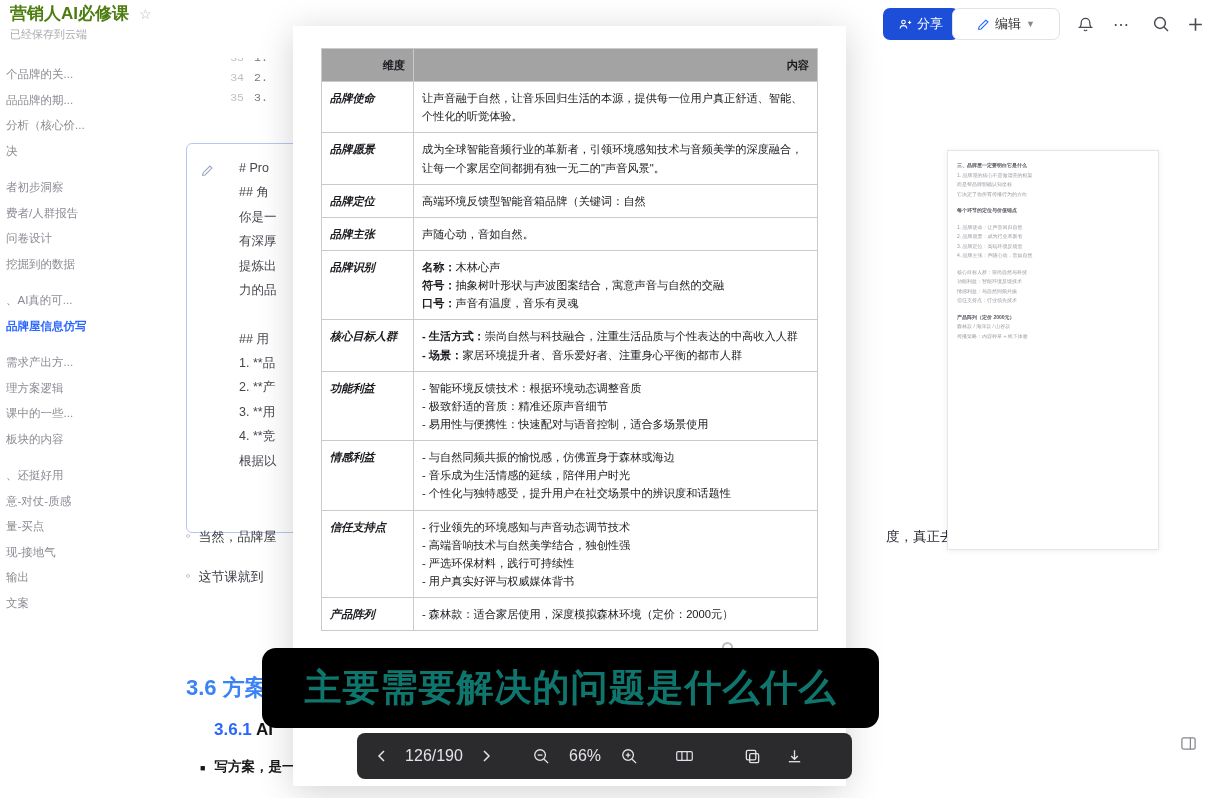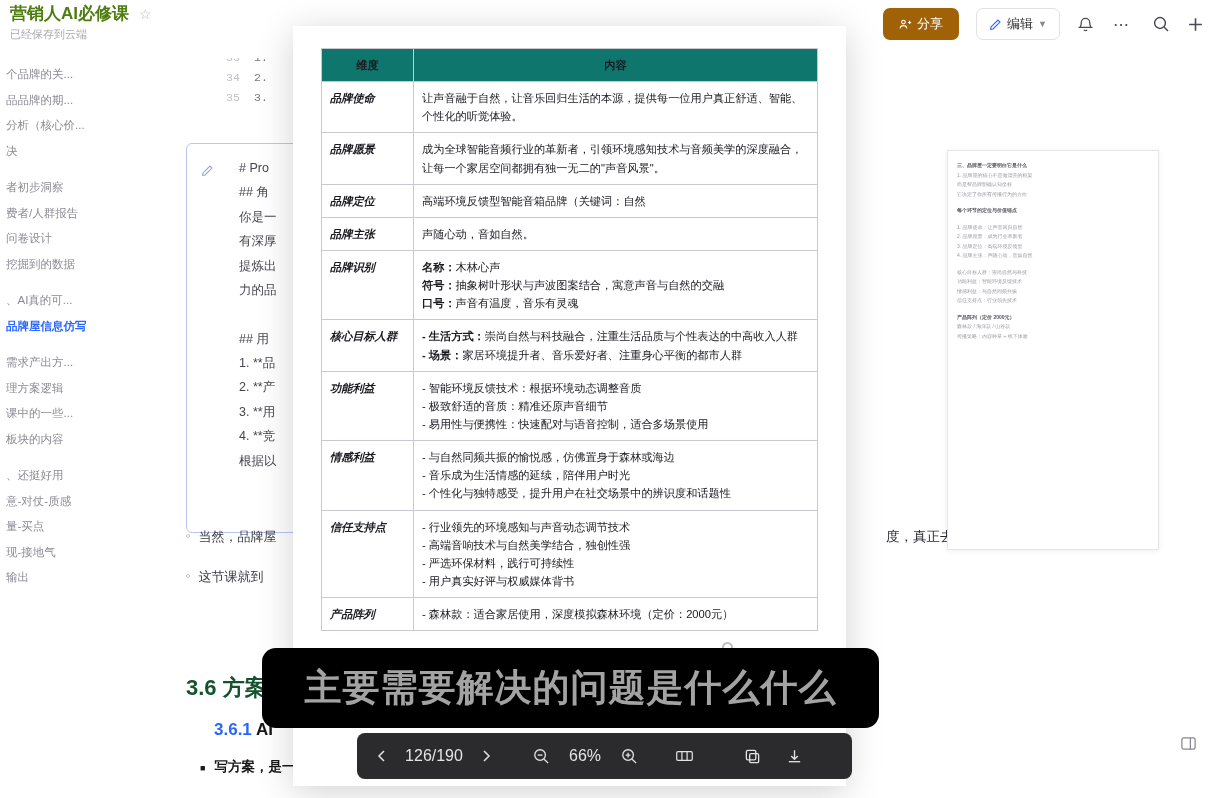--- a/index.html
+++ b/index.html
@@ -34,28 +34,28 @@
     font-size: 14px; color: #b8b8bd;
   }
   .doc-sub {
     position: absolute; left: 0; top: 27px;
     font-size: 11px; color: #a9a9b0;
     white-space: nowrap;
   }
   .share-btn {
     position: absolute; right: 258px; top: 8px;
     height: 32px; padding: 0 16px;
-    background: #a16207; color: #fff;
+    background: #1d4ed8; color: #fff;
     border: none; border-radius: 7px;
     font-size: 13px; display: flex; align-items: center; gap: 5px;
     cursor: pointer;
   }
   .edit-btn {
     position: absolute; right: 157px; top: 8px;
-    height: 32px; padding: 0 12px;
+    height: 32px; padding: 0 24px;
     background: #fff; color: #333;
     border: 1px solid #e2e2e6; border-radius: 7px;
     font-size: 13px; display: flex; align-items: center; gap: 5px;
     cursor: pointer;
   }
   .top-icon {
     position: absolute; top: 10px;
     width: 28px; height: 28px;
     display: flex; align-items: center; justify-content: center;
     color: #4a4a52; font-size: 16px; cursor: pointer;
@@ -90,21 +90,21 @@
     background: #ffffff;
     overflow: hidden;
   }
   .code-block {
     position: absolute; left: 40px; top: -10px;
     width: 620px;
     font-family: "Liberation Mono", monospace;
     font-size: 11.5px; color: #7a7a82;
   }
   .code-line { display: flex; gap: 10px; line-height: 1.75; }
-  .code-num { color: #c0c0c6; width: 18px; }
+  .code-num { color: #c0c0c6; width: 18px; text-align: right; }
 
   .prompt-card {
     position: absolute; left: 0px; top: 85px;
     width: 640px; height: 390px;
     border: 1px solid #b9c6f0;
     border-radius: 6px;
     background: #fff;
   }
   .prompt-card .pen {
     position: absolute; left: 14px; top: 20px;
@@ -117,21 +117,21 @@
 
   .bullets {
     position: absolute; left: 0; top: 470px; width: 900px;
     font-size: 13px; color: #3a3a42;
   }
   .bullets div { margin-bottom: 22px; display: flex; gap: 8px; }
   .bullets .dot { color: #8b8b93; }
 
   .h-36 {
     position: absolute; left: 0px; top: 615px;
-    font-size: 22px; font-weight: bold; color: #14532d;
+    font-size: 22px; font-weight: bold; color: #3b82f6;
   }
   .h-361 {
     position: absolute; left: 28px; top: 662px;
     font-size: 17px; font-weight: bold; color: #2965ff;
   }
   .h-361 .sub { color: #17171a; }
   .para-361 {
     position: absolute; left: 140px; top: 665px;
     font-size: 13px; color: #3a3a42;
   }
@@ -190,40 +190,40 @@
     color: #1b1b20;
     table-layout: fixed;
   }
   table.brand th, table.brand td {
     border: 1px solid #c9c9cf;
     padding: 7px 8px;
     vertical-align: top;
     line-height: 1.62;
   }
   table.brand th {
-    background: #0f766e;
+    background: #a3a3a3;
     font-weight: bold;
-    text-align: center;
+    text-align: right;
   }
   table.brand col.c1 { width: 92px; }
   table.brand td.k { font-weight: bold; font-style: italic; }
   table.brand .ln { display: block; }
   table.brand .lb { font-weight: bold; }
 
   
   .caption {
     position: absolute; left: 262px; top: 648px;
     width: 617px; height: 80px;
     background: #000000;
     border-radius: 14px;
     display: flex; align-items: center; justify-content: center;
     z-index: 30;
   }
   .caption span {
-    color: #a3a3a3;
+    color: #0f766e;
     font-size: 37px;
     font-weight: bold;
     letter-spacing: 1px;
     white-space: nowrap;
   }
 
   
   .pdf-toolbar {
     position: absolute; left: 357px; top: 733px;
     width: 495px; height: 46px;
@@ -324,20 +324,21 @@
     <div class="side-item">需求产出方...</div>
     <div class="side-item">理方案逻辑</div>
     <div class="side-item">课中的一些...</div>
     <div class="side-item">板块的内容</div>
     <div class="side-sep"></div>
     <div class="side-item">、还挺好用</div>
     <div class="side-item">意-对仗-质感</div>
     <div class="side-item">量-买点</div>
     <div class="side-item">现-接地气</div>
     <div class="side-item">输出</div>
+    <div class="side-item">文案</div>
   </div>
 
   <div class="doc">
 
     <div class="code-block">
       <div class="code-line">
         <span class="code-num">33</span>
         <span>1.</span>
       </div>
       <div class="code-line">

